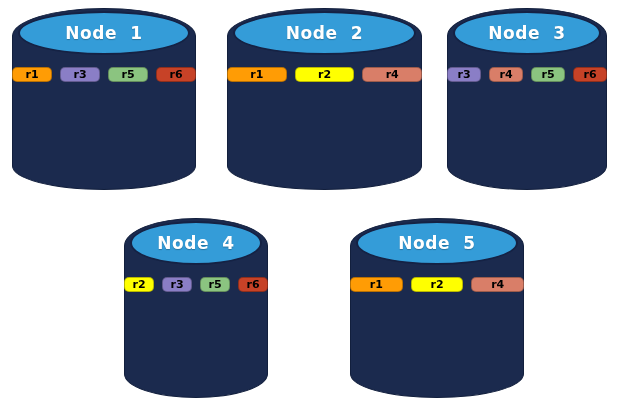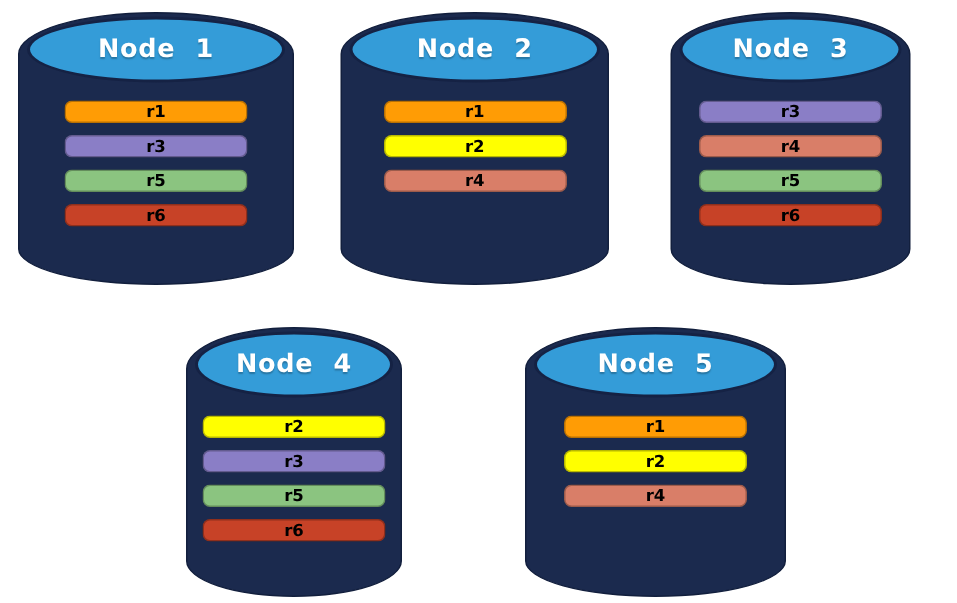--- a/index.html
+++ b/index.html
@@ -48,21 +48,21 @@
     letter-spacing: 0.5px;
     text-shadow: 0 1px 1px rgba(0,0,0,0.25);
     white-space: nowrap;
   }
   .bars {
     position: absolute;
     top: 59px;
     left: 0;
     right: 0;
     display: flex;
-    flex-direction: column;
+    flex-direction: row;
     align-items: center;
     gap: 8px;
   }
   .bar {
     width: 120px;
     height: 13px;
     border-radius: 5px;
     border: 1px solid rgba(0,0,0,0.28);
     box-sizing: content-box;
     display: flex;
@@ -83,21 +83,21 @@
       <div class="cyl-top">
         <span class="node-label">Node 1</span>
       </div>
       <div class="bars">
         <div class="bar" style="background: rgb(255, 156, 5);">r1</div>
         <div class="bar" style="background: rgb(138, 126, 198);">r3</div>
         <div class="bar" style="background: rgb(139, 196, 128);">r5</div>
         <div class="bar" style="background: rgb(199, 66, 39);">r6</div>
       </div>
     </div>
-    <div class="node" style="left: 227px; top: 8px; width: 179px; height: 182px;">
+    <div class="node" style="left: 227px; top: 8px; width: 195px; height: 182px;">
       <div class="cyl-body"></div>
       <div class="cyl-top">
         <span class="node-label">Node 2</span>
       </div>
       <div class="bars">
         <div class="bar" style="background: rgb(255, 156, 5);">r1</div>
         <div class="bar" style="background: rgb(255, 255, 0);">r2</div>
         <div class="bar" style="background: rgb(217, 126, 104);">r4</div>
       </div>
     </div>

